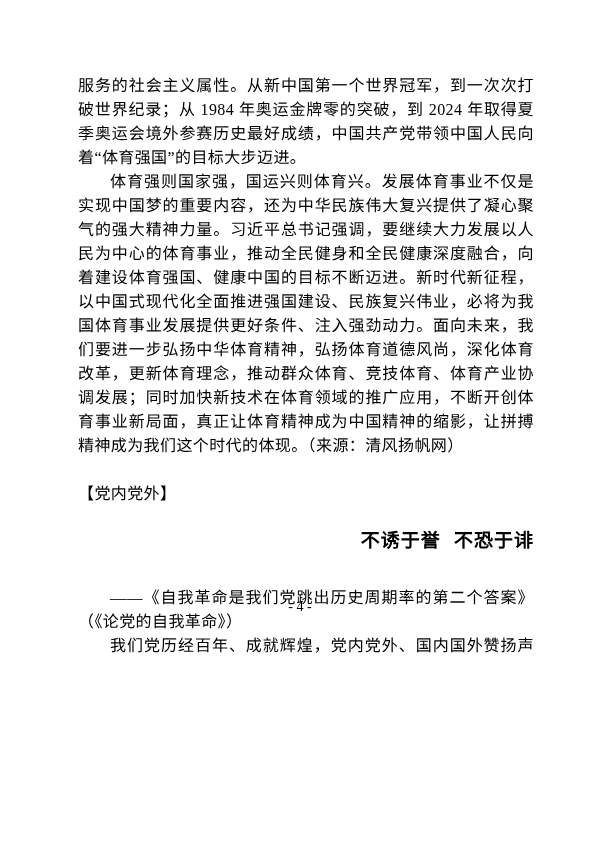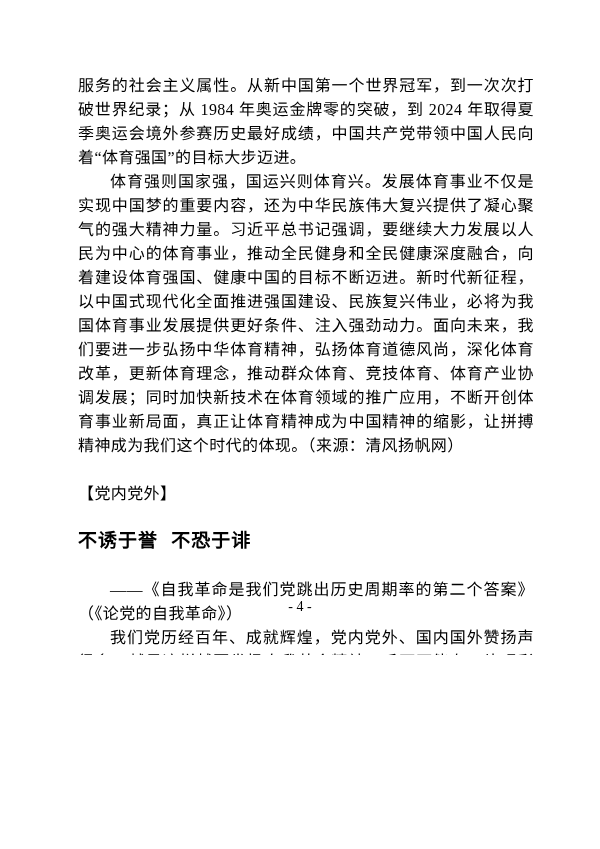--- a/index.html
+++ b/index.html
@@ -23,22 +23,22 @@
   }
   .para.no-indent { text-indent: 0; }
   .section-header {
     margin-top: 24px;
     font-size: 16px;
     line-height: 24px;
     letter-spacing: 0.4px;
   }
   .article-title {
     margin-top: 22px;
-    margin-bottom: 24px;
-    text-align: left;
+    margin-bottom: 32px;
+    text-align: right;
     font-size: 19px;
     line-height: 26px;
     font-weight: bold;
     word-spacing: 0.4em;
     letter-spacing: 1px;
   }
   .page-number {
     position: absolute;
     left: 0;
     right: 0;

